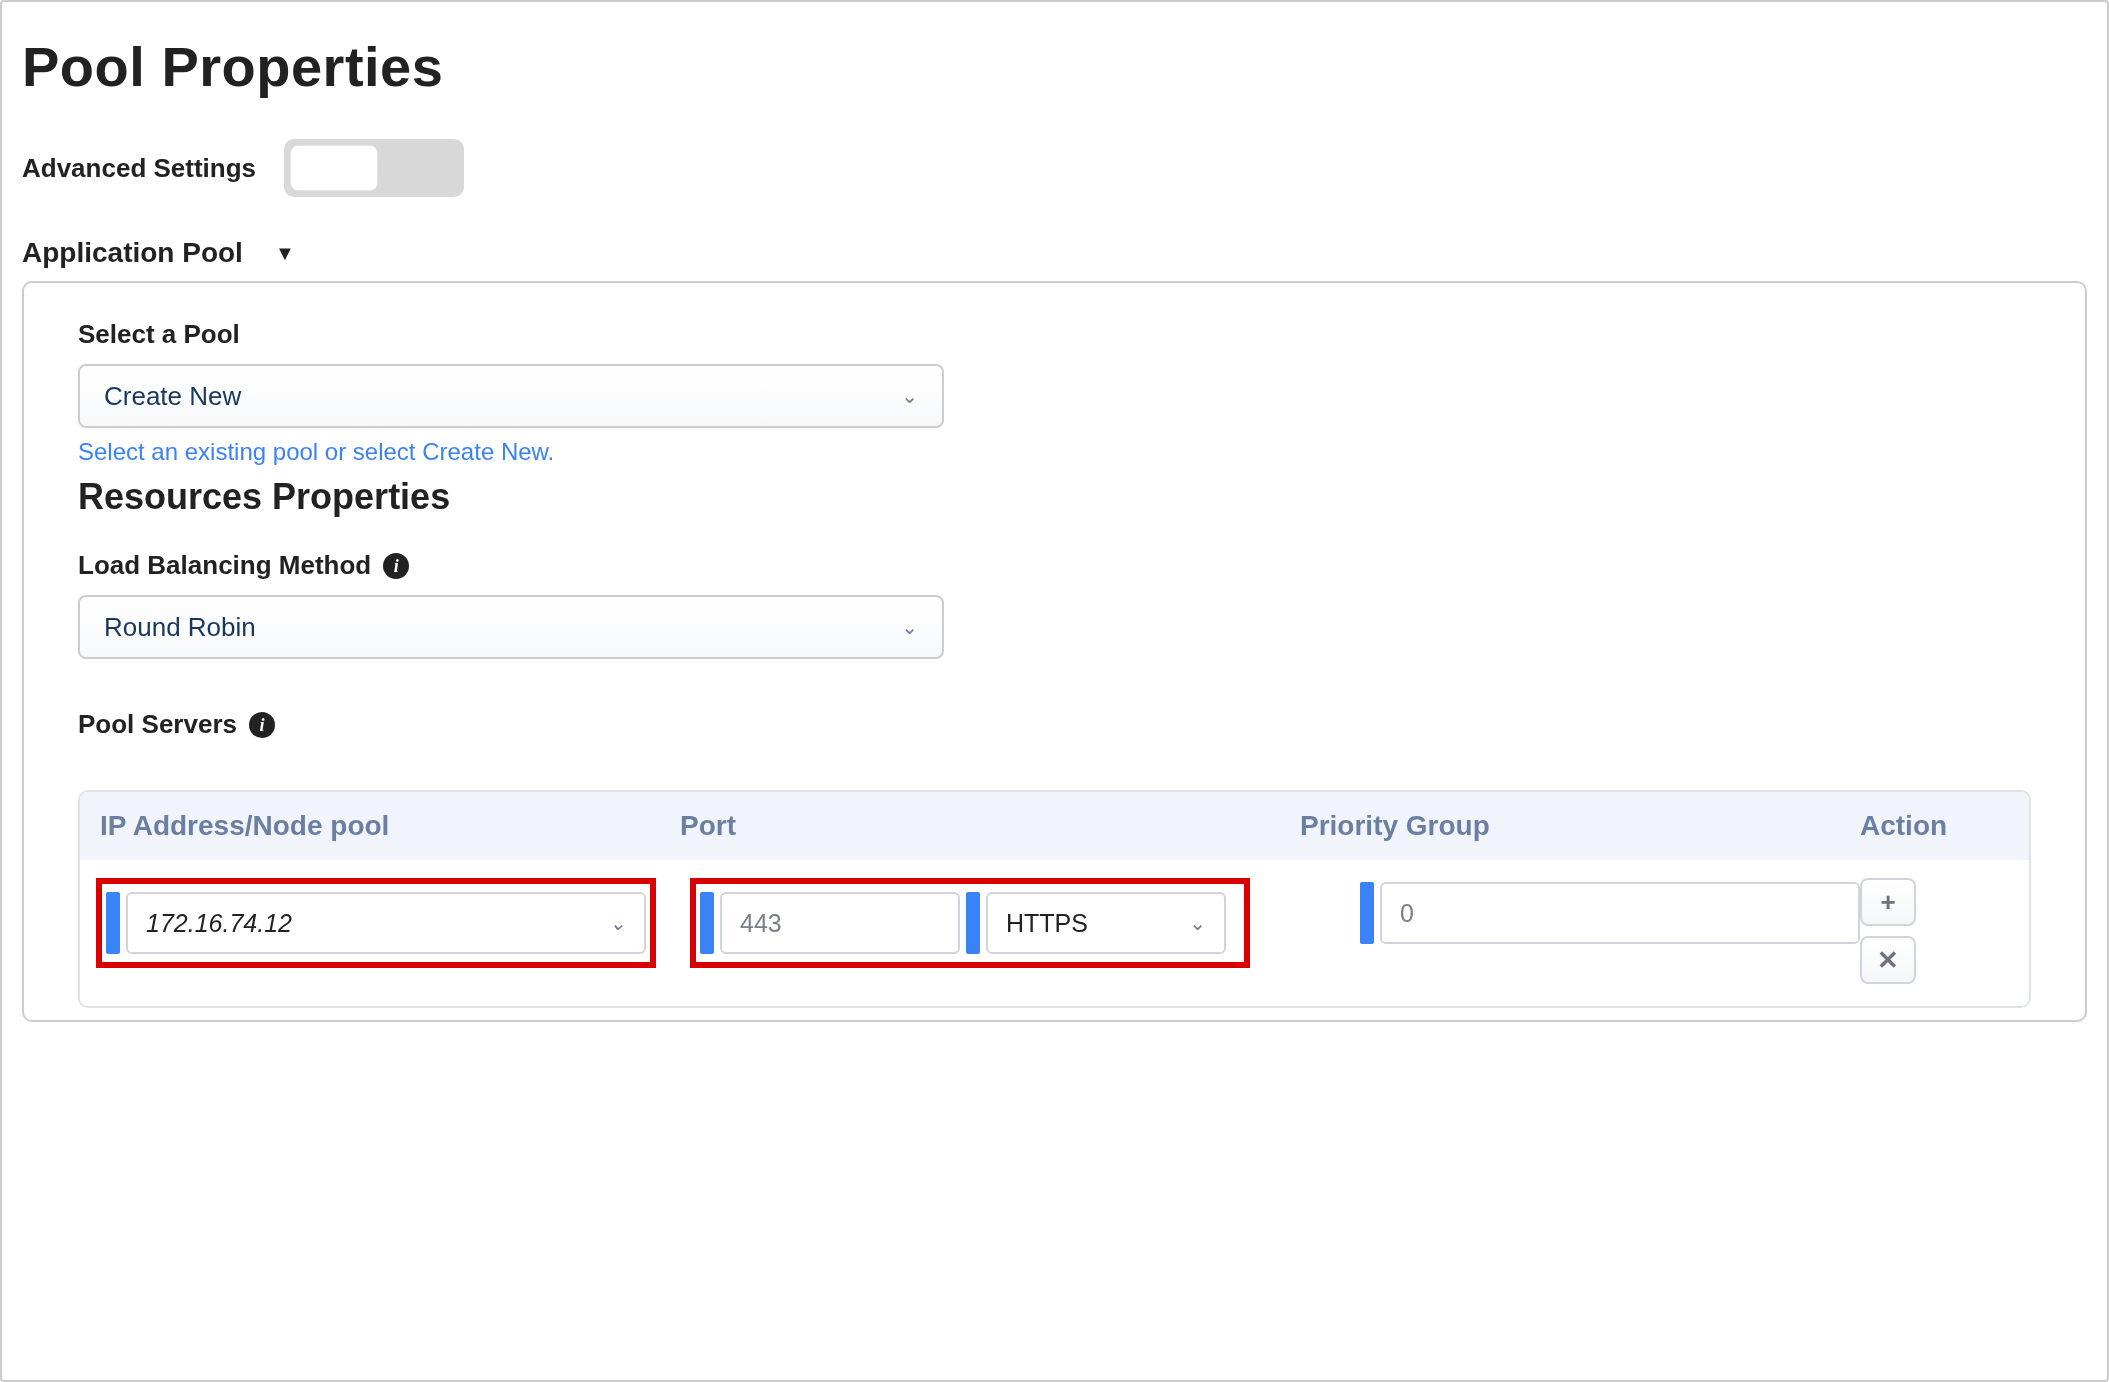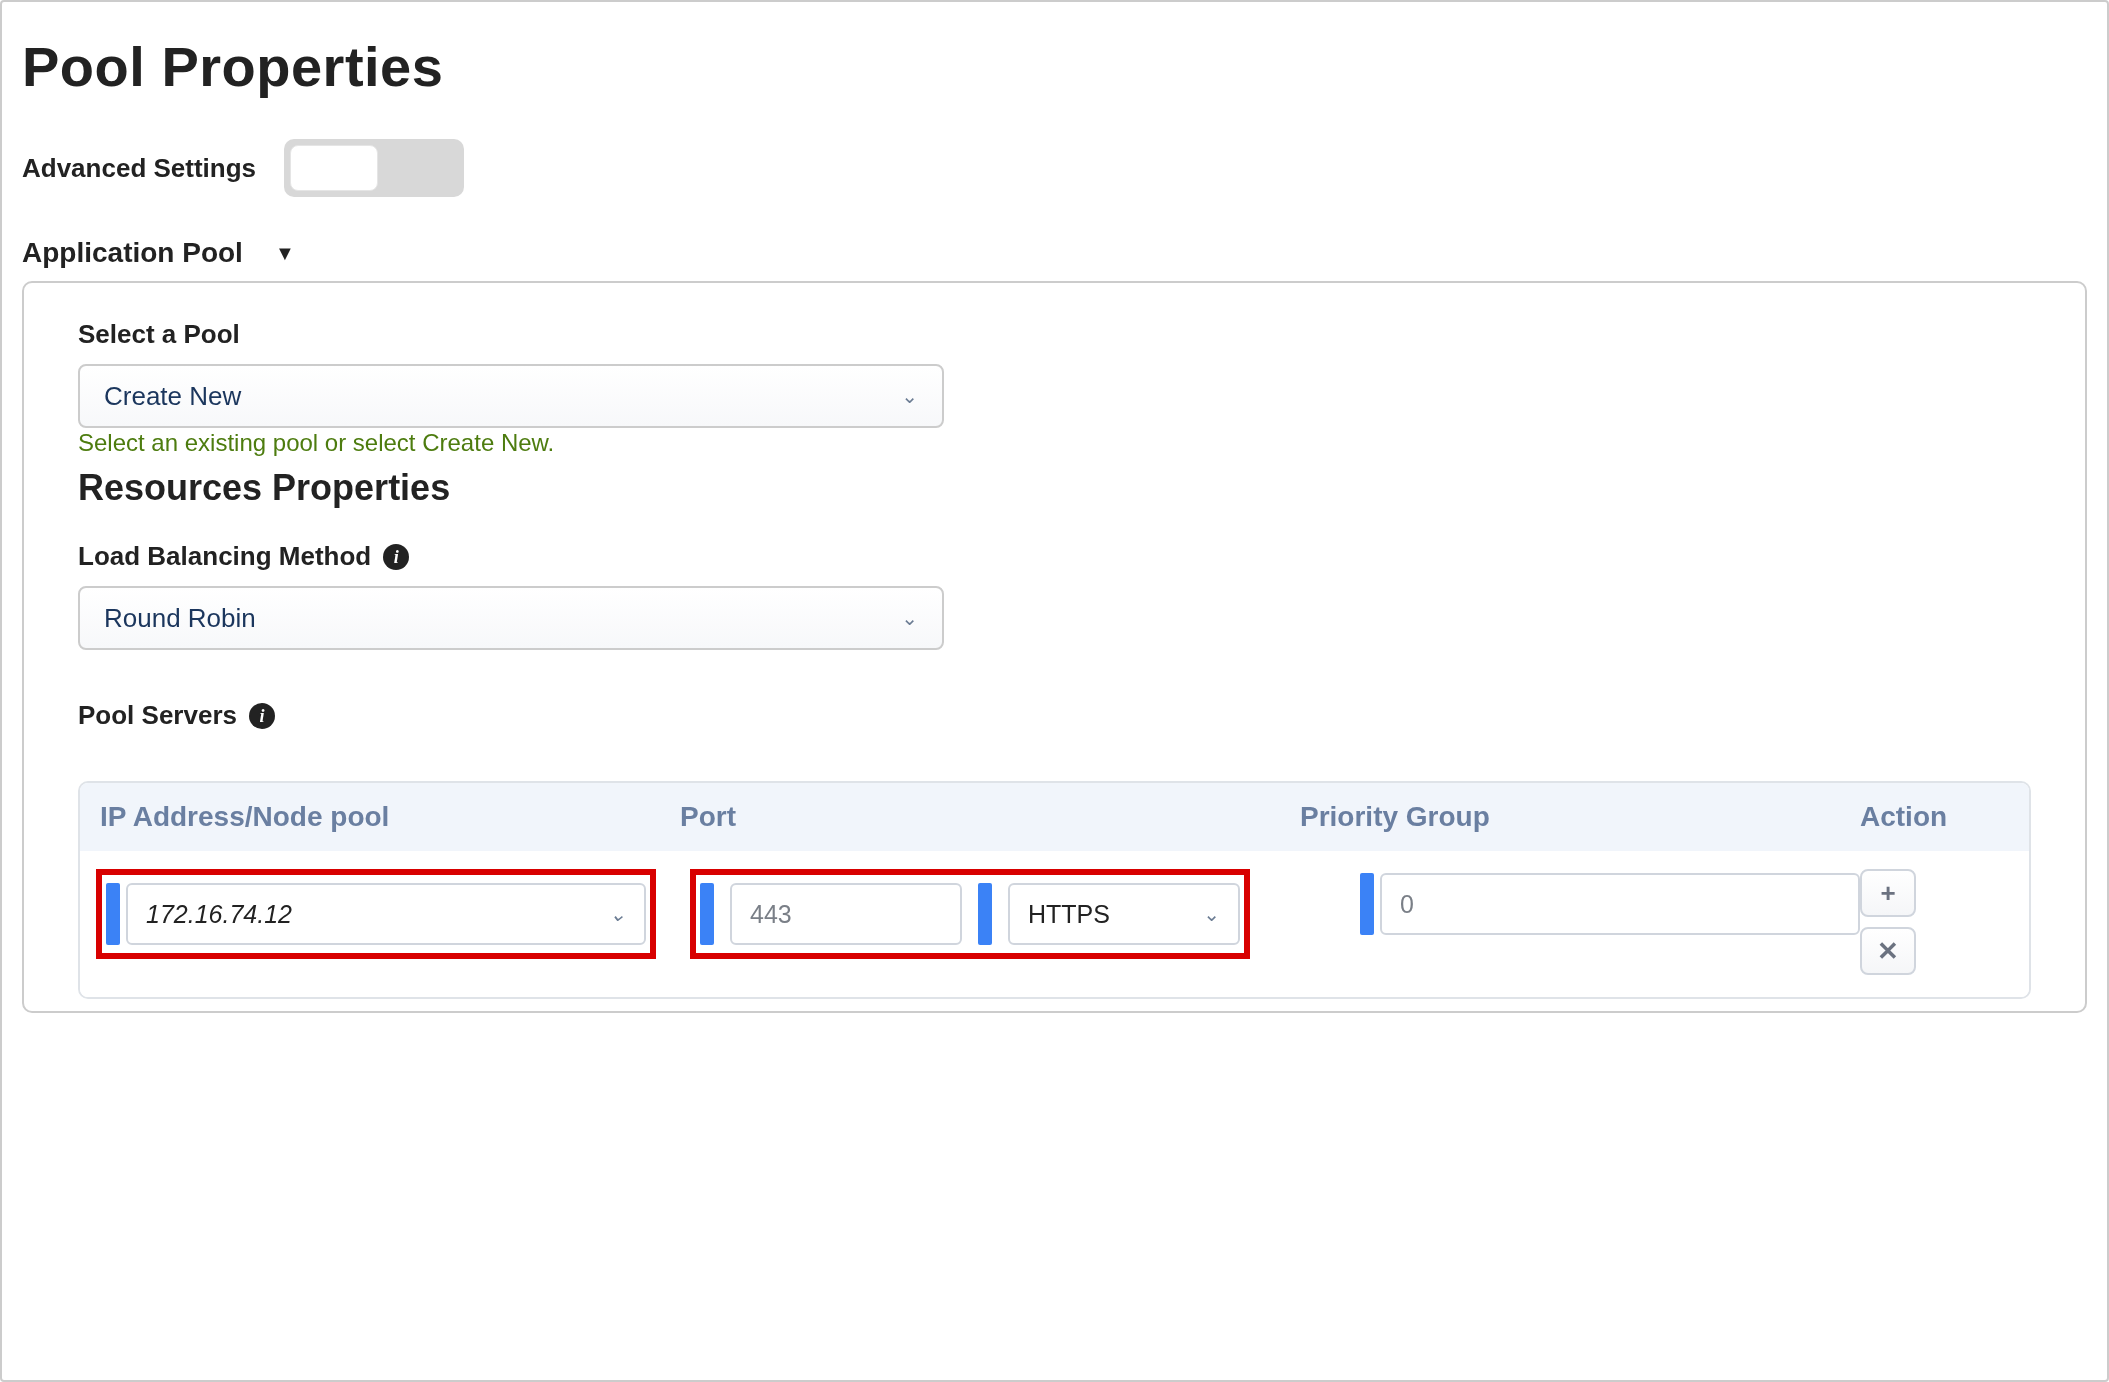--- a/index.html
+++ b/index.html
@@ -109,22 +109,22 @@
     padding: 0 24px;
     font-size: 26px;
     color: #1b365d;
     cursor: pointer;
   }
   .select .chev {
     font-size: 20px;
     color: #6b7c93;
   }
   .helper {
-    margin-top: 1px;
-    color: #4d7c0f;
+    margin-top: 10px;
+    color: #3b82f6;
     font-size: 24px;
   }
   h2.sub-title {
     font-size: 36px;
     font-weight: 700;
     margin: 10px 0 32px 0;
   }
   .spacer-36 { height: 36px; }
   .spacer-50 { height: 50px; }
 
@@ -181,21 +181,21 @@
   .fld.muted { color: #7a7f87; }
   .fld .chev { color: #6b7c93; font-size: 20px; }
   .red-outline {
     position: relative;
     border: 6px solid #d80000;
     padding: 4px;
     margin-left: -4px;
   }
   .port-group {
     display: flex;
-    gap: 16px;
+    gap: 6px;
     align-items: center;
   }
   .action-col {
     display: flex;
     flex-direction: column;
     gap: 10px;
     align-items: flex-start;
   }
   .icon-btn {
     width: 56px;

